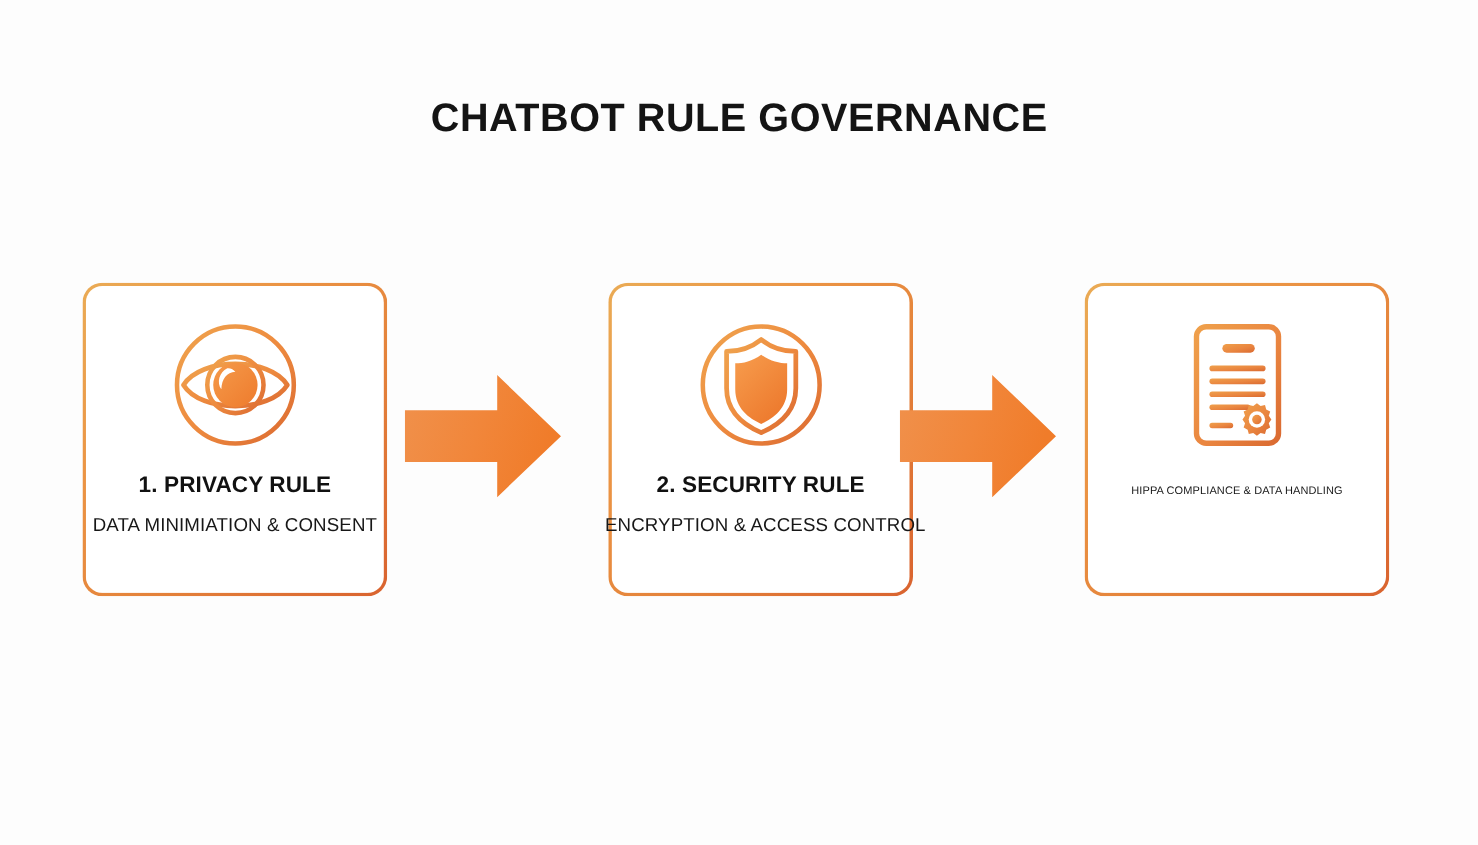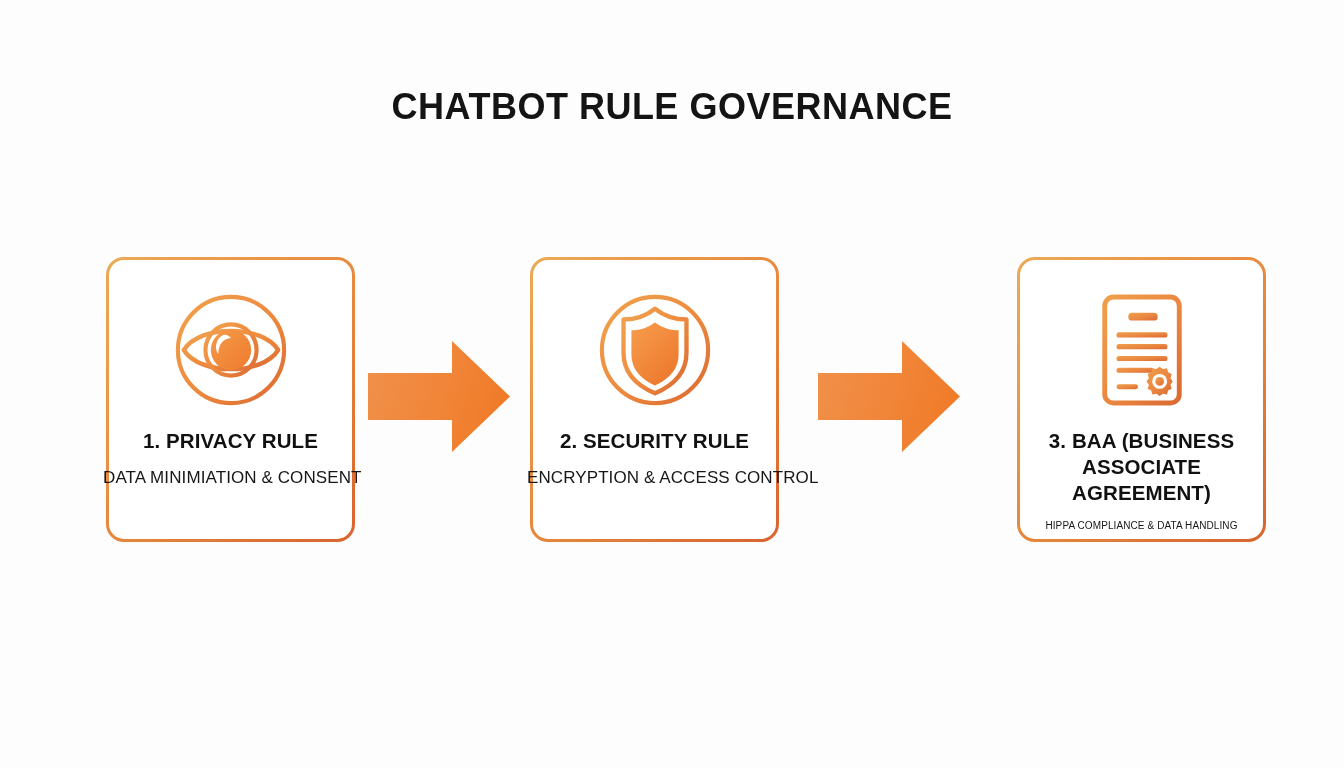--- a/index.html
+++ b/index.html
@@ -43,36 +43,35 @@
     top: 257px;
     left: 75px;
     width: 1192px;
     height: 286px;
   }
 
   
   .card {
     position: absolute;
     top: 0;
-    width: 249px;
+    width: 277px;
     height: 285px;
     border-radius: 18px;
     background: #ffffff;
     box-sizing: border-box;
     
     background-image:
       linear-gradient(#ffffff, #ffffff),
       linear-gradient(135deg, #eaab55 0%, #eb9444 32%, #e4823a 62%, #d9632f 100%);
     background-origin: border-box;
     background-clip: padding-box, border-box;
     border: 3px solid transparent;
-    margin-left: 31px;
   }
   .card-1 { left: 0px; }
-  .card-2 { left: 424px; padding-left: 21px; }
+  .card-2 { left: 478px; padding-left: 21px; }
   .card-3 { left: 911px; }
 
   .card-icon-wrap {
     position: absolute;
     top: 32px;
     left: 0;
     width: 100%;
     height: 120px;
     display: flex;
     align-items: center;
@@ -243,19 +242,18 @@
 
             <g transform="translate(70,92)" fill="url(#gDoc)">
               <path d="M0 -15 L3.4 -12.6 L7.5 -13.4 L8.6 -9.4 L12.3 -7.5 L11 -3.5 L13.4 0 L11 3.5 L12.3 7.5 L8.6 9.4 L7.5 13.4 L3.4 12.6 L0 15 L-3.4 12.6 L-7.5 13.4 L-8.6 9.4 L-12.3 7.5 L-11 3.5 L-13.4 0 L-11 -3.5 L-12.3 -7.5 L-8.6 -9.4 L-7.5 -13.4 L-3.4 -12.6 Z"></path>
               <circle cx="0" cy="0" r="7.6" fill="#ffffff"></circle>
               <circle cx="0" cy="0" r="4.4" fill="url(#gDoc)"></circle>
             </g>
           </svg>
         </span>
       </div>
       <div class="card-text">
-        <div class="card-title">3. BAA (BUSINESS ASSOCIATE AGREEMENT)</div>
         <div class="card-sub">HIPPA COMPLIANCE &amp; DATA HANDLING</div>
       </div>
     </div>
 
   </div>
 </div>
 
 </body></html>

